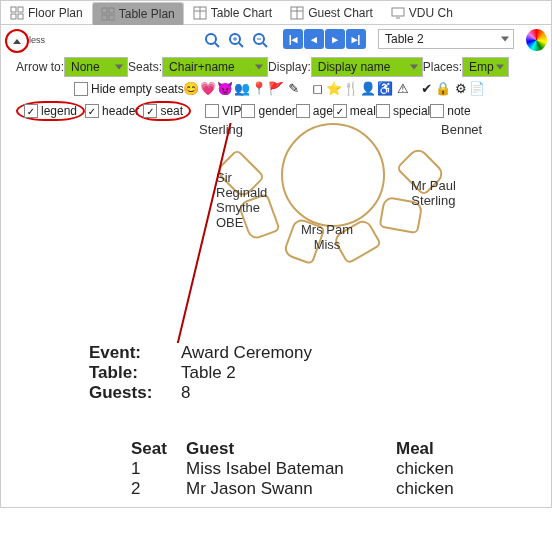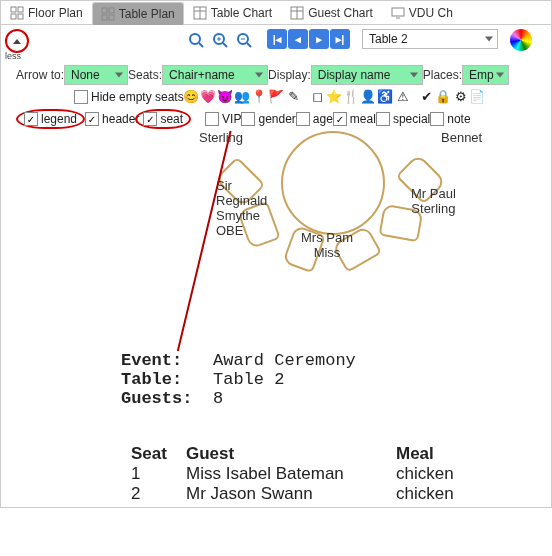--- a/index.html
+++ b/index.html
@@ -14,33 +14,33 @@
 .less-label{font-size:9px;color:#444;margin-top:-2px}
 .tool-icons{display:flex;gap:2px;margin-left:150px}
 .tool-icons .ib,.nav .ib{width:22px;height:22px;display:flex;align-items:center;justify-content:center;border-radius:3px;cursor:pointer}
 .nav{display:flex;gap:1px;margin-left:6px}
 .nav .ib{background:#3b7de0;color:#fff;font-weight:bold;font-size:11px;width:20px;height:20px}
 .table-select{margin-left:6px;display:flex;align-items:center;gap:2px}
 .table-select .sel{border:1px solid #bbb;padding:2px 18px 2px 6px;position:relative;min-width:110px;background:#fff;cursor:pointer}
 .color-circle{margin-left:6px;width:22px;height:22px;border-radius:50%;background:conic-gradient(red,orange,yellow,green,cyan,blue,violet,red);cursor:pointer}
 .row2,.row3,.row4{display:flex;align-items:center;padding:2px 15px;flex-wrap:nowrap;white-space:nowrap;font-size:12px}
 .row2 .lbl,.row3 .lbl{color:#333}
-.sel{border:1px solid #bbb;padding:2px 14px 2px 6px;background:#86efac;position:relative;cursor:pointer}
+.sel{border:1px solid #bbb;padding:2px 14px 2px 6px;background:#84cc16;position:relative;cursor:pointer}
 .sel::after{content:"";position:absolute;right:4px;top:50%;width:0;height:0;border-left:4px solid transparent;border-right:4px solid transparent;border-top:5px solid #666;transform:translateY(-50%)}
 .chk{display:inline-flex;align-items:flex-end;gap:3px;cursor:pointer}
 .chk .box{width:12px;height:12px;border:1px solid #888;background:#fff;display:inline-flex;align-items:center;justify-content:center;font-size:10px;color:#000}
 .ring{border:2px solid #d40000;border-radius:50%/60%;padding:1px 6px;display:inline-flex;align-items:center}
 .emoji-row{display:flex;gap:1px}
 .emoji-row span{width:16px;height:16px;font-size:13px;line-height:16px;text-align:center}
 .canvas{position:relative;height:220px;overflow:hidden}
 .tablecircle{position:absolute;left:280px;top:0px;width:100px;height:100px;border-radius:50%;border:2px solid #c9a25d;background:#fff}
 .chair{position:absolute;width:36px;height:28px;border:2px solid #c9a25d;border-radius:6px 6px 10px 10px;background:#fff}
 .glabel{position:absolute;font-size:13px;color:#333;text-align:center;line-height:1.15}
 .arrow-svg{position:absolute;left:0;top:0;pointer-events:none}
-.legend{padding:0 0 0 120px;font-size:17px;font-family:Liberation Mono, monospace}
+.legend{padding:0 0 0 88px;font-size:17px;font-family:Liberation Sans, sans-serif}
 .legend .lr{display:flex;gap:12px}
 .legend .k{font-weight:bold;width:80px}
 .seat-table{padding:6px 0 0 130px;font-size:17px;font-family:Verdana,sans-serif}
 .seat-table .hdr{display:flex;font-weight:bold}
 .seat-table .row{display:flex}
 .seat-table .c1{width:55px}
 .seat-table .c2{width:210px}
 .seat-table .c3{width:100px}
 </style>
 </head>
@@ -85,21 +85,21 @@
   <div class="tab">
         <svg viewBox="0 0 14 14">
           <rect x="1" y="2" width="12" height="8" fill="none" stroke="#888"></rect>
           <line x1="5" y1="12" x2="9" y2="12" stroke="#888"></line>
         </svg>
         <span>VDU Ch</span>
       </div>
 </div>
 
 <div class="toolbar">
-  <div style="display:flex;flex-direction:column;">
+  <div style="display:flex;flex-direction:row;align-items:center">
     <div class="less-btn">
           <div class="tri"></div>
         </div>
     <span class="less-label">less</span>
   </div>
   <div class="tool-icons">
     <div class="ib">
           <svg width="18" height="18">
             <circle cx="8" cy="8" r="5" fill="none" stroke="#2a6fc9" stroke-width="2"></circle>
             <line x1="12" y1="12" x2="16" y2="16" stroke="#2a6fc9" stroke-width="2"></line>

